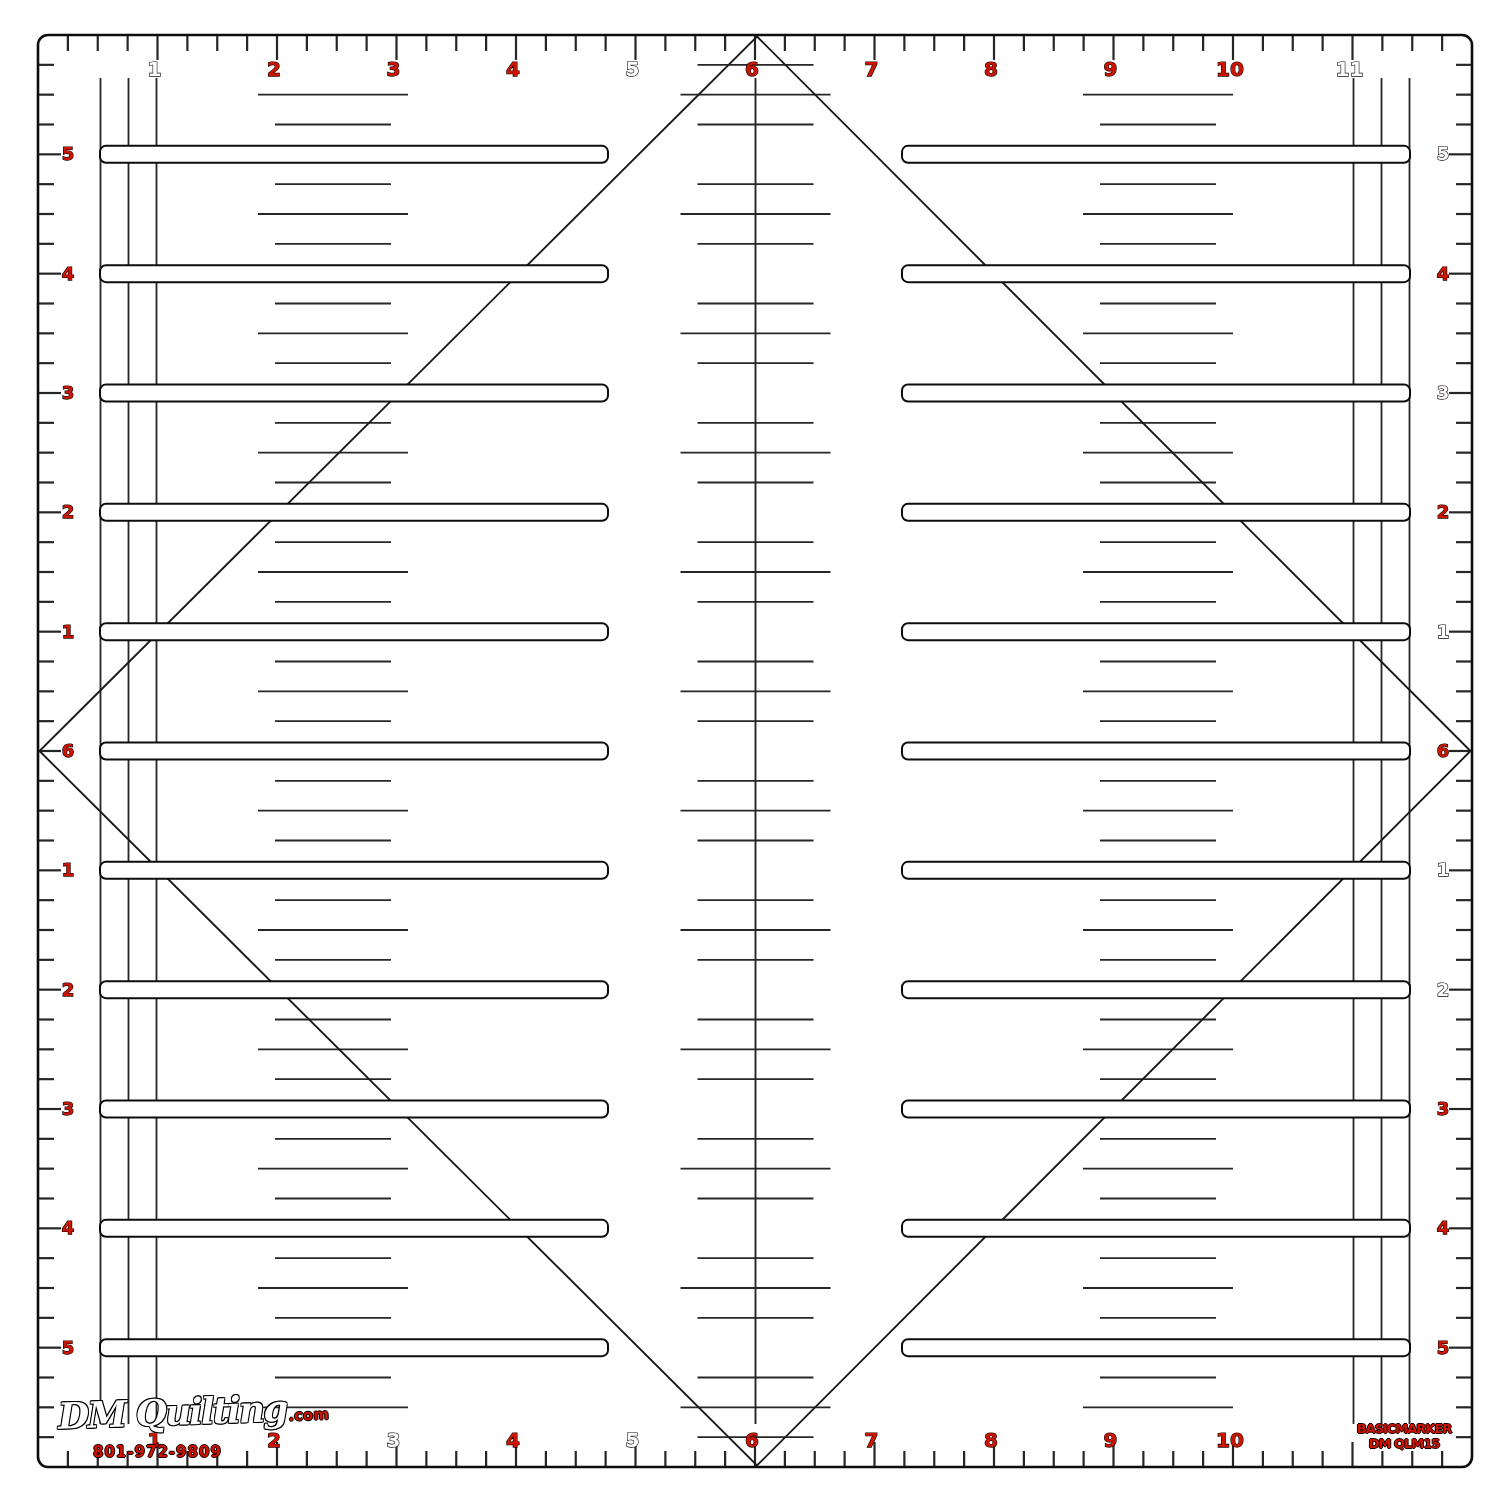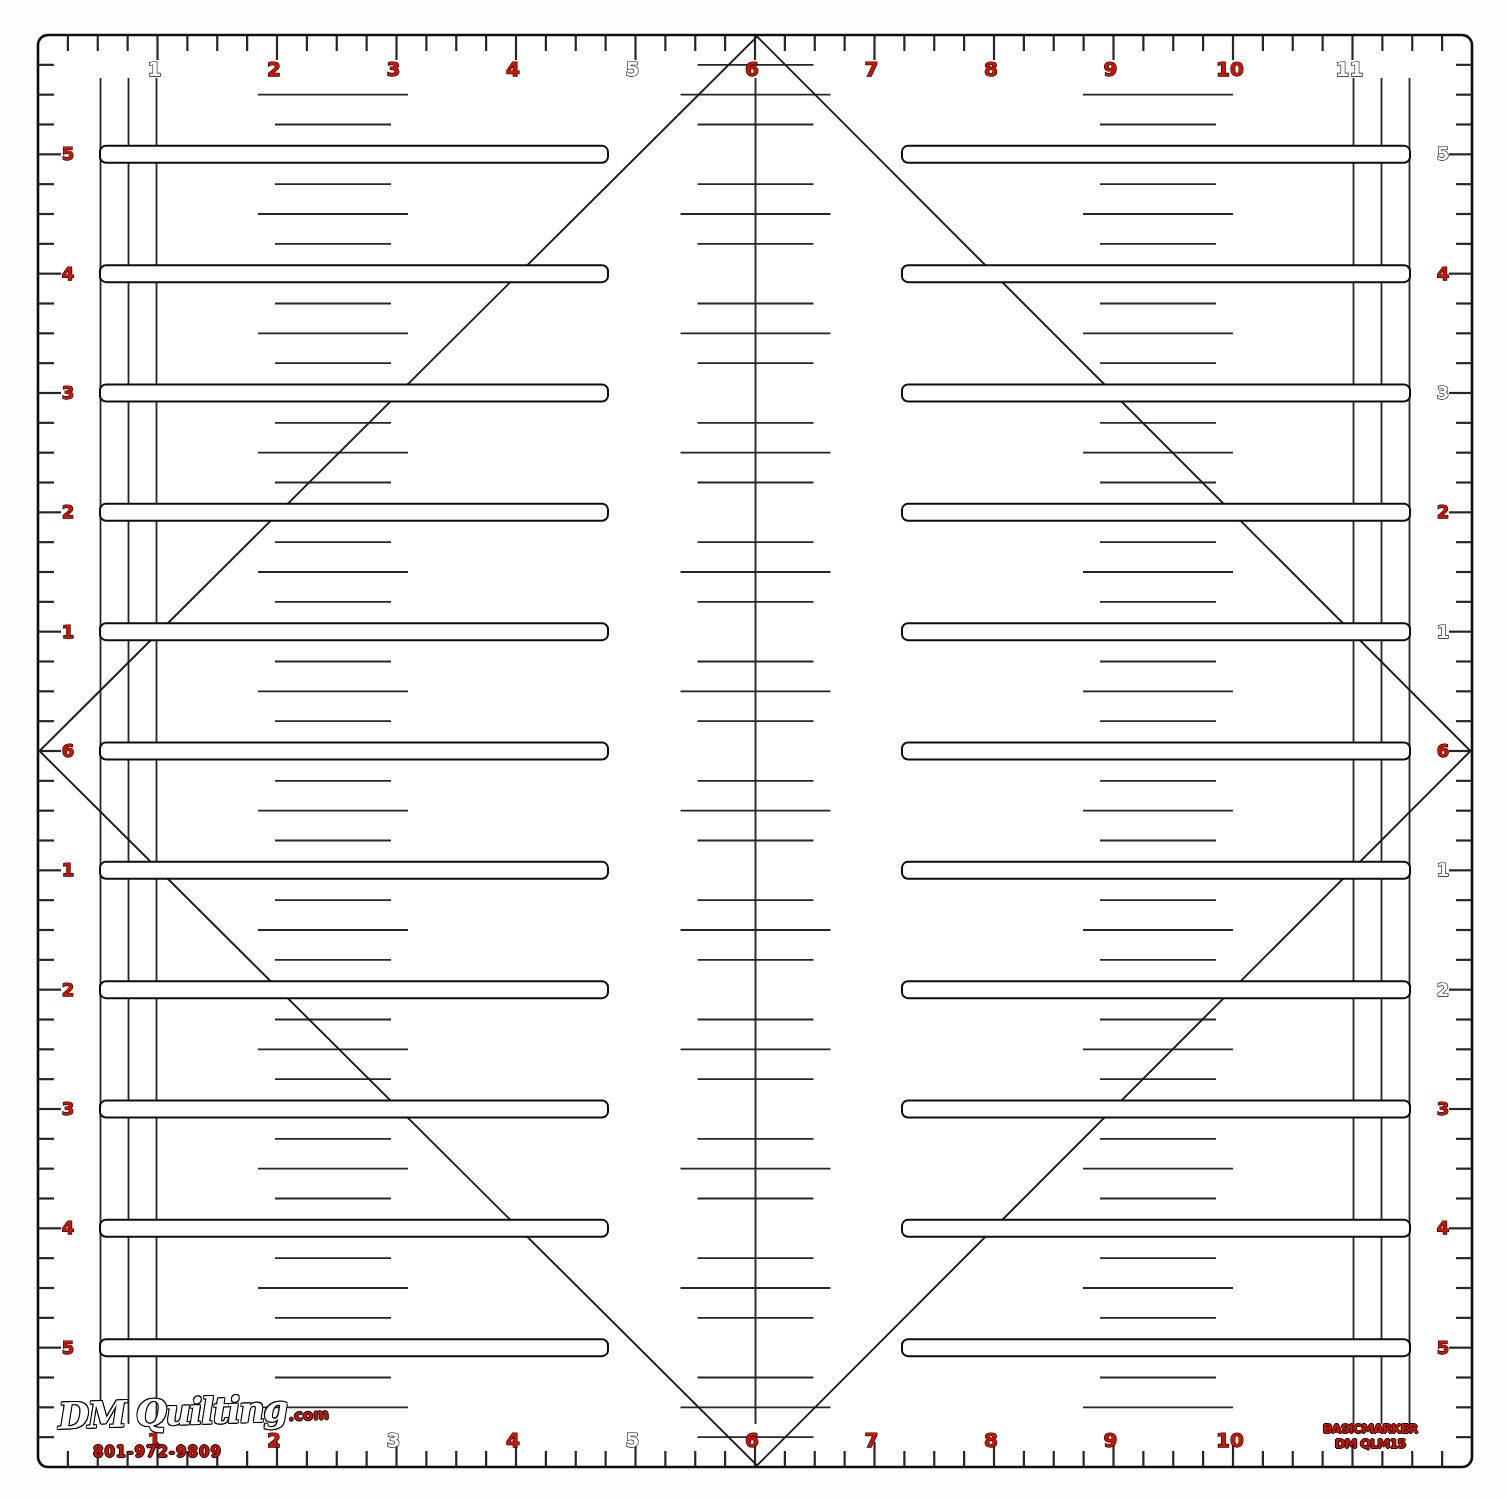--- a/index.html
+++ b/index.html
@@ -8,21 +8,21 @@
   #ruler-svg{position:absolute;left:0;top:0;}
   .overlay{position:absolute;white-space:nowrap;}
   .logo-script{left:58px;top:1390px;font-family:"DejaVu Serif",serif;font-style:italic;font-weight:600;
     font-size:36px;color:#ffffff;letter-spacing:-2px;transform:rotate(-2deg);
     text-shadow:-1px -1px 0 #000,1px -1px 0 #000,-1px 1px 0 #000,1px 1px 0 #000,0 1px 0 #000,0 -1px 0 #000;}
   .logo-suffix{font-family:"DejaVu Sans",sans-serif;font-style:normal;font-weight:700;font-size:15px;
     color:#cc1400;letter-spacing:0;margin-left:2px;
     text-shadow:-1px 0 0 #000,1px 0 0 #000,0 -1px 0 #000,0 1px 0 #000;}
   .phone{left:93px;top:1443px;font-weight:700;font-size:15px;color:#cc1400;letter-spacing:1px;
     text-shadow:-1px 0 0 #1a0000,1px 0 0 #1a0000,0 -1px 0 #1a0000,0 1px 0 #1a0000;}
-  .product{left:1318px;top:1421px;width:104px;text-align:center;font-weight:700;font-size:13px;
+  .product{left:1352px;top:1421px;width:104px;text-align:center;font-weight:700;font-size:13px;
     line-height:15px;color:#cc1400;letter-spacing:-1px;
     text-shadow:-1px 0 0 #1a0000,1px 0 0 #1a0000,0 -1px 0 #1a0000,0 1px 0 #1a0000;}
 </style>
 </head>
 <body>
 
 <div id="stage">
   <svg id="ruler-svg" width="1507" height="1500" viewBox="0 0 1507 1500" xmlns="http://www.w3.org/2000/svg">
       <rect x="38" y="35" width="1434" height="1432" rx="10" ry="10" fill="#ffffff" stroke="#0d0d0d" stroke-width="2.6"></rect>
       <g>

